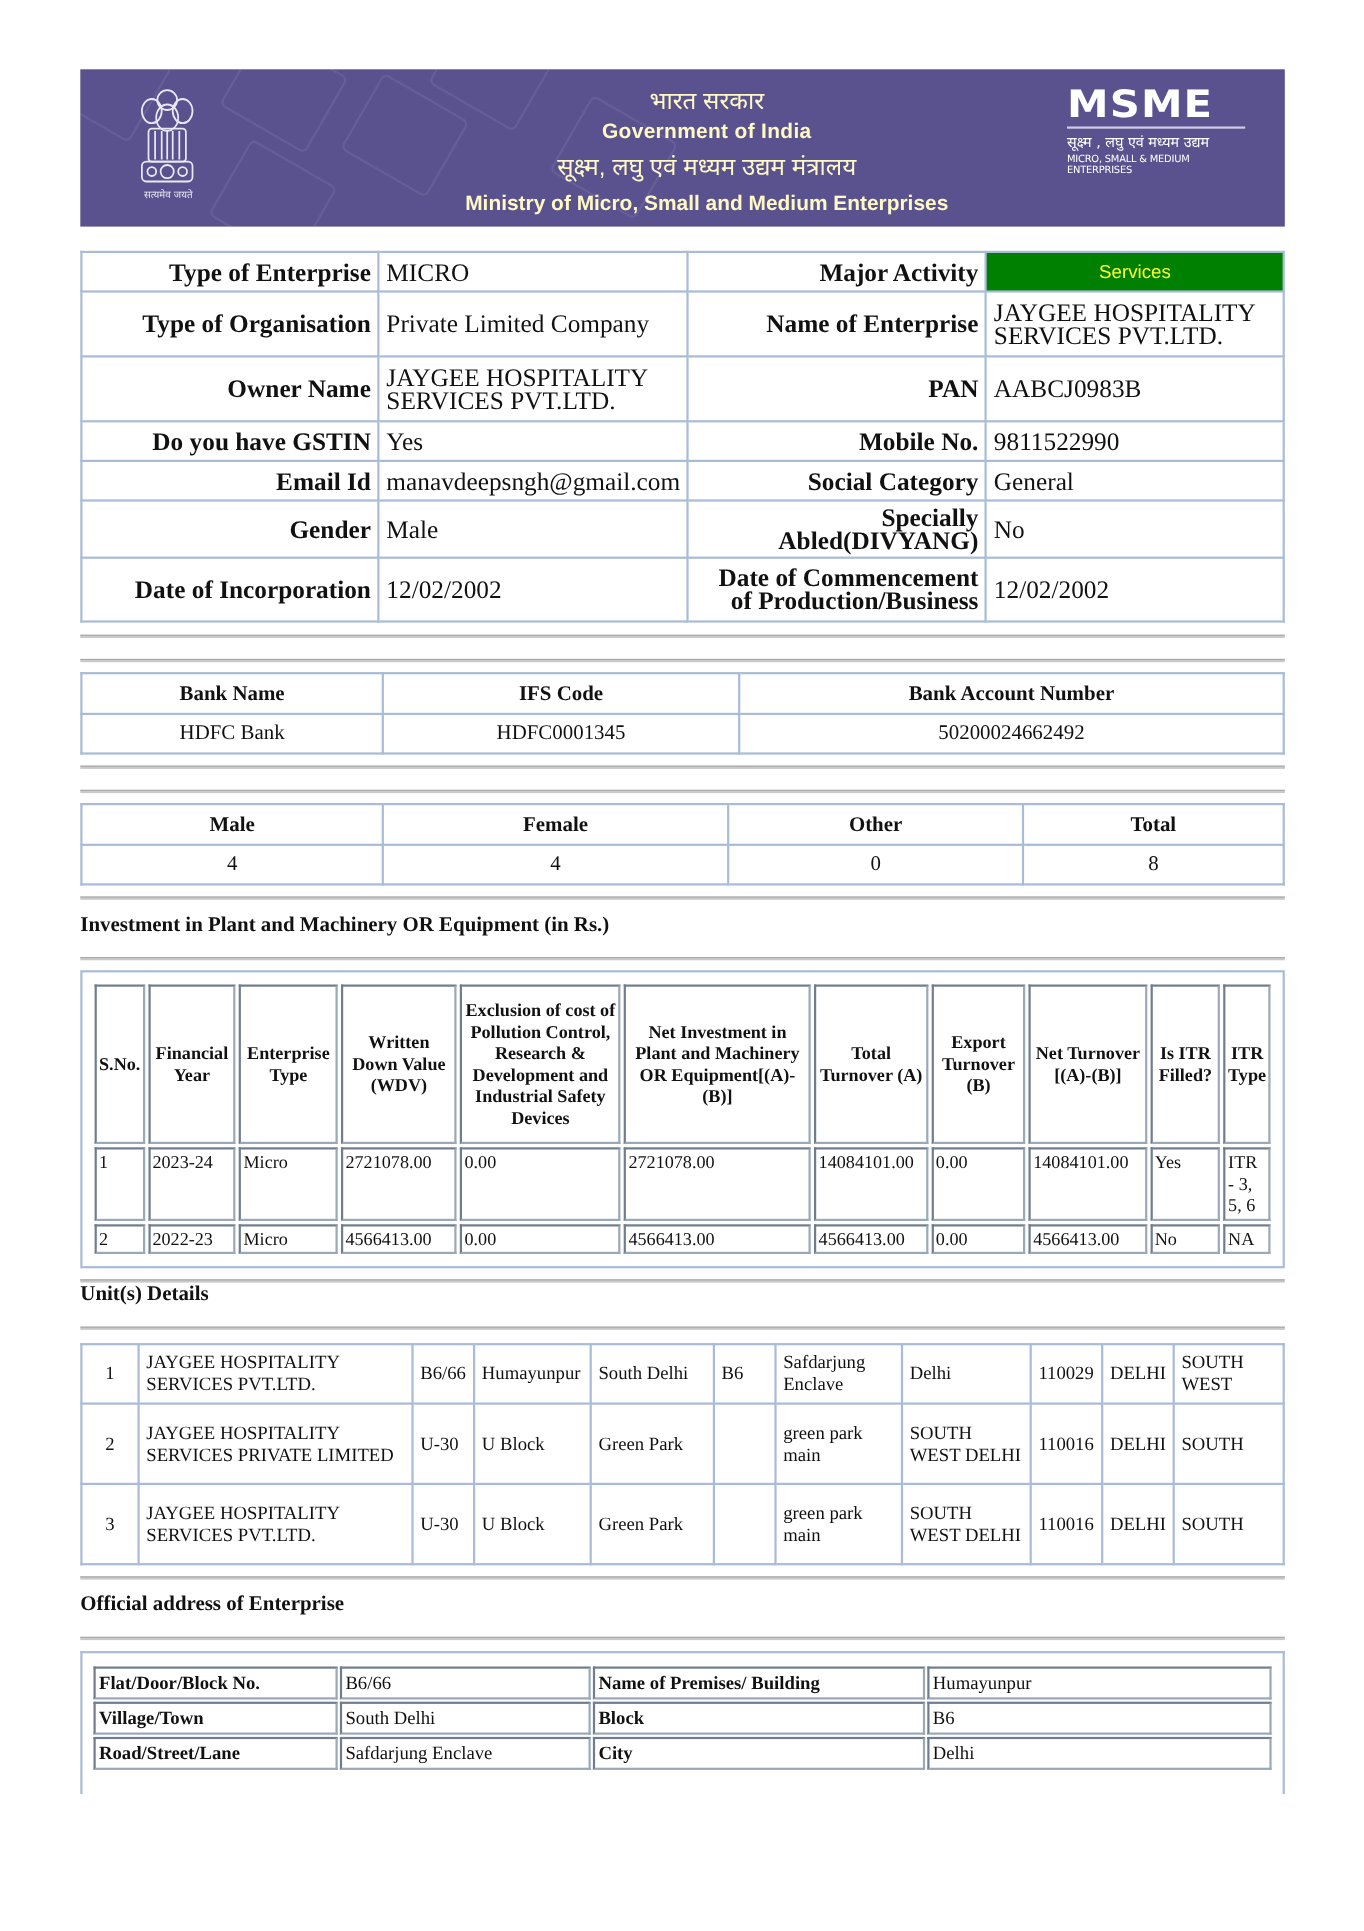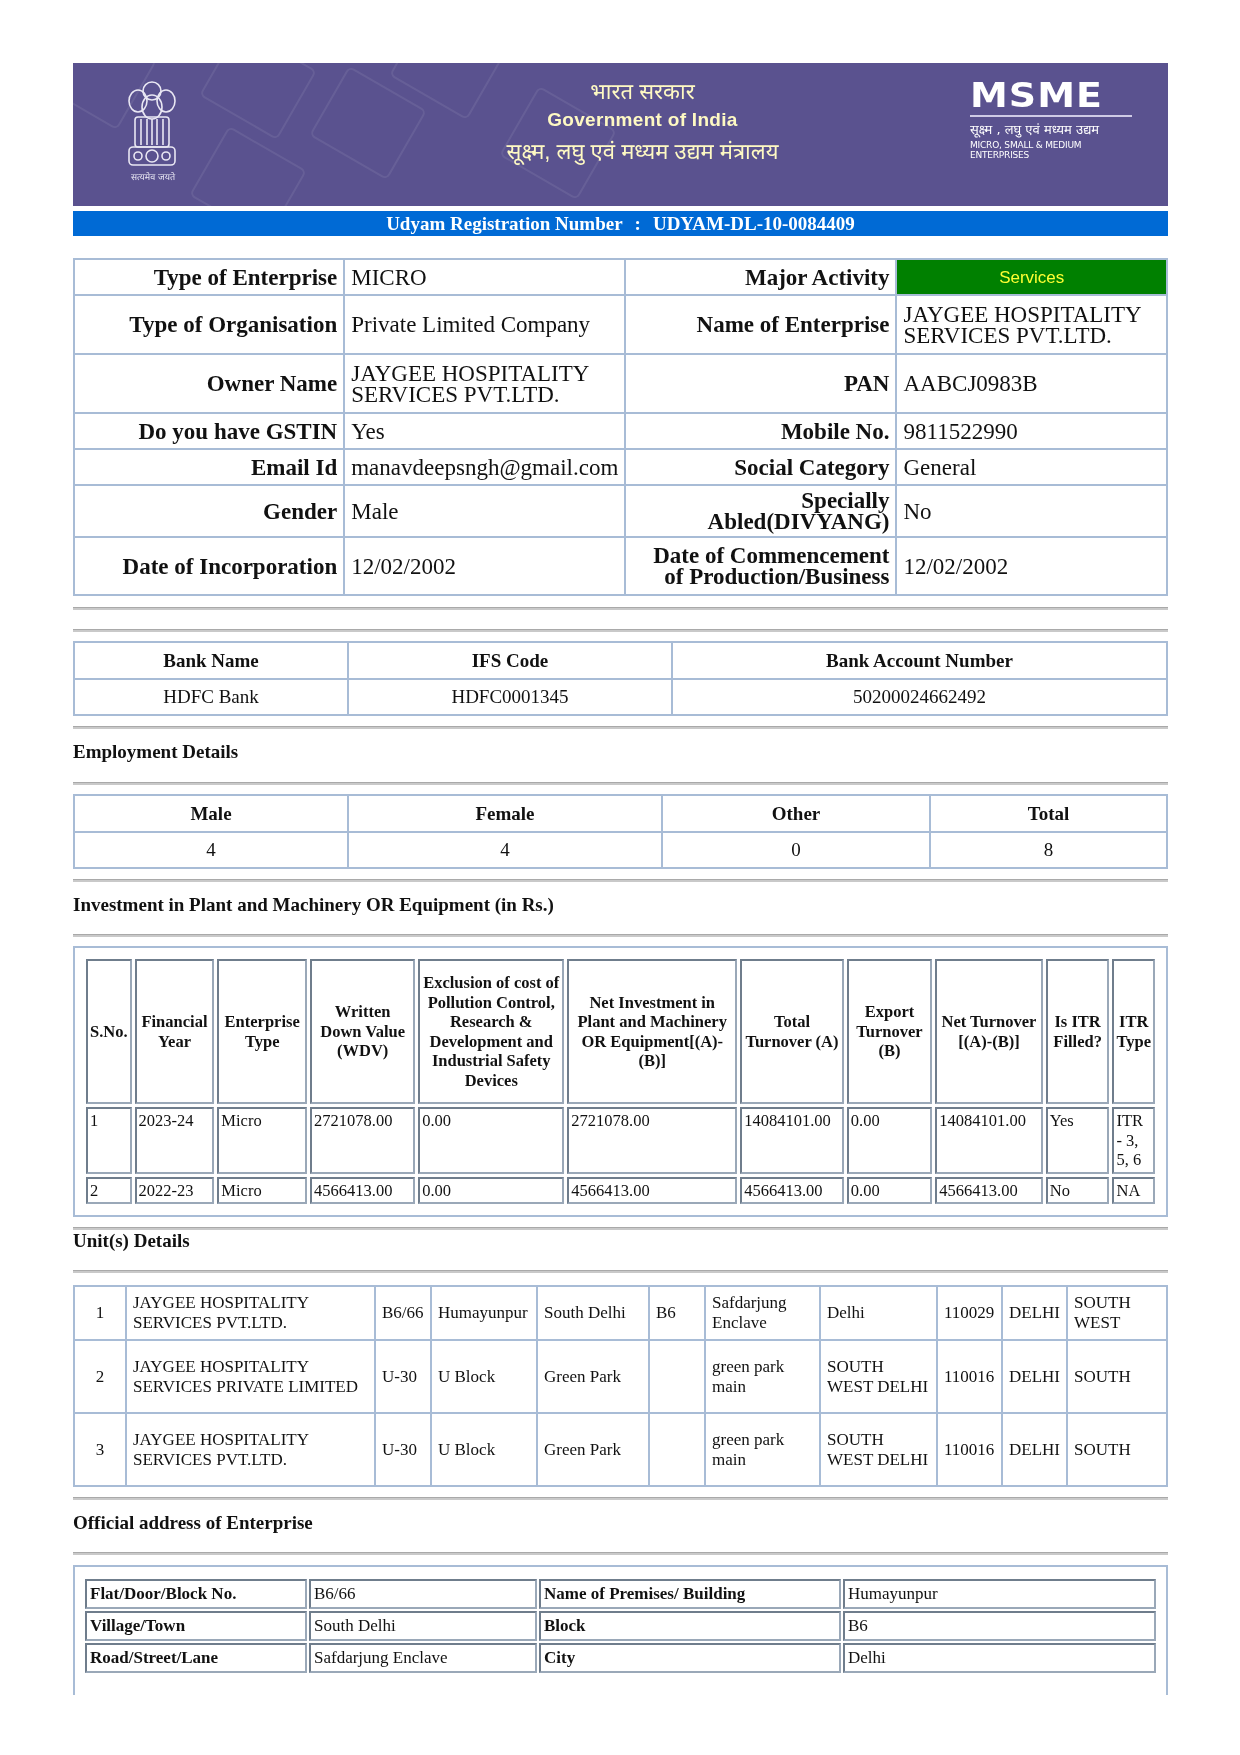--- a/index.html
+++ b/index.html
@@ -83,32 +83,30 @@
         <circle cx="31" cy="79" r="6"></circle>
         <circle cx="17" cy="79" r="4"></circle>
         <circle cx="45" cy="79" r="4"></circle>
       </g>
     </svg>
     <div class="emblem-motto">सत्यमेव जयते</div>
 
     <div class="b-text b-hi1">भारत सरकार</div>
     <div class="b-text b-en1">Government of India</div>
     <div class="b-text b-hi2">सूक्ष्म, लघु एवं मध्यम उद्यम मंत्रालय</div>
+    <div class="b-text b-en2">Ministry of Micro, Small and Medium Enterprises</div>
 
     <div class="msme-logo">
       <div class="msme-word">MSME</div>
       <div class="msme-rule"></div>
       <div class="msme-hi">सूक्ष्म , लघु एवं मध्यम उद्यम</div>
       <div class="msme-en">MICRO, SMALL &amp; MEDIUM ENTERPRISES</div>
     </div>
   </div>
 
-  <div class="regbar">
-    <span>Udyam Registration Number</span><span class="sep">:</span><span>UDYAM-DL-10-0084409</span>
-  </div>
 
   <table class="info">
     <colgroup>
         <col style="width:274px">
         <col style="width:274px">
         <col style="width:273px">
         <col style="width:274px">
       </colgroup>
     <tbody>
         <tr style="height:36px">
@@ -172,21 +170,20 @@
     </tr>
     <tr>
       <td>HDFC Bank</td>
       <td>HDFC0001345</td>
       <td>50200024662492</td>
     </tr>
   </tbody>
     </table>
 
   <div class="hr" style="margin-top:10px"></div>
-  <div class="sec-title" style="margin-top:12px;height:22px">Employment Details</div>
   <div class="hr" style="margin-top:19px"></div>
   <table class="grid" style="margin-top:9px">
     <colgroup>
         <col style="width:274px">
         <col style="width:314px">
         <col style="width:268px">
         <col>
       </colgroup>
     <tbody>
         <tr>

